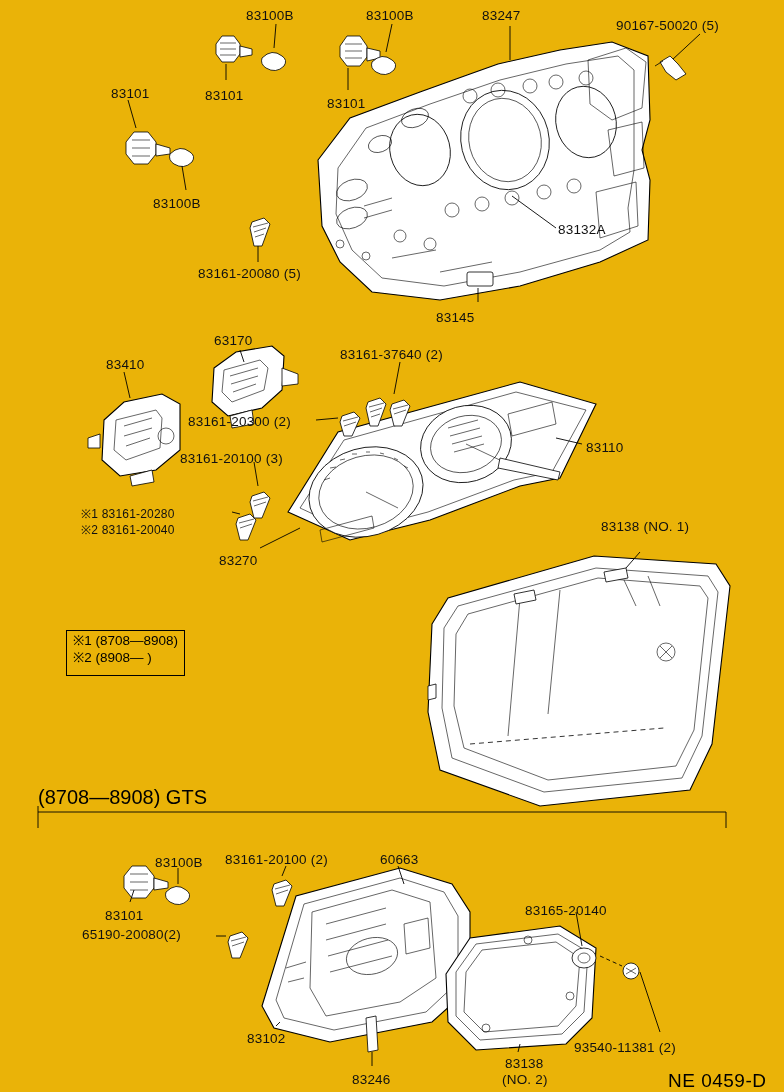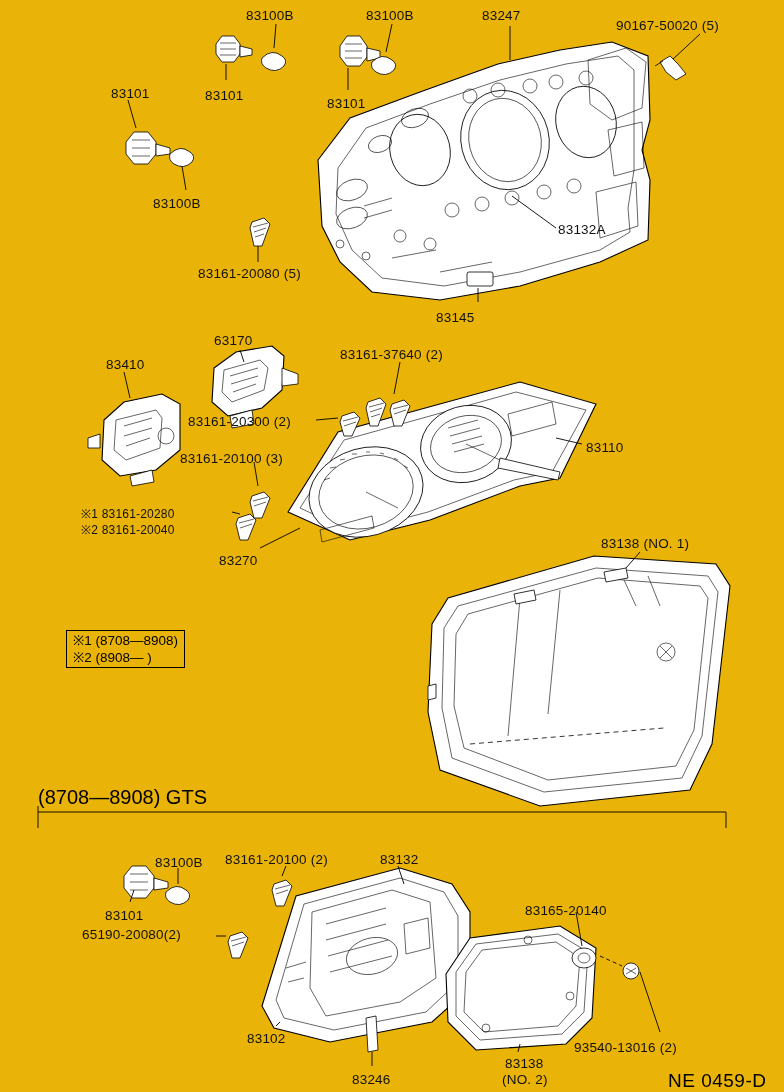--- a/index.html
+++ b/index.html
@@ -20,21 +20,21 @@
     position: absolute;
     font-size: 13.5px;
     letter-spacing: 0.2px;
     white-space: nowrap;
     color: #111;
   }
   .lbl.sm { font-size: 12px; }
   .note-box {
     position: absolute;
     border: 1px solid #000;
-    padding: 2px 6px 0 6px;
+    padding: 2px 6px 8px 6px;
     font-size: 13.5px;
     line-height: 1.25;
     white-space: nowrap;
   }
   .sect-label {
     position: absolute;
     font-size: 20px;
     white-space: nowrap;
   }
   .corner-code {
@@ -348,29 +348,29 @@
   <div class="lbl" style="left:198px; top:266px;">83161-20080 (5)</div>
   <div class="lbl" style="left:436px; top:310px;">83145</div>
   <div class="lbl" style="left:214px; top:333px;">63170</div>
   <div class="lbl" style="left:340px; top:347px;">83161-37640 (2)</div>
   <div class="lbl" style="left:106px; top:357px;">83410</div>
   <div class="lbl" style="left:188px; top:414px;">83161-20300 (2)</div>
   <div class="lbl" style="left:586px; top:440px;">83110</div>
   <div class="lbl" style="left:180px; top:451px;">83161-20100 (3)</div>
   <div class="lbl sm" style="left:81px; top:505px;">※1 83161-20280</div>
   <div class="lbl sm" style="left:81px; top:521px;">※2 83161-20040</div>
-  <div class="lbl" style="left:601px; top:536px;">83138 (NO. 1)</div>
+  <div class="lbl" style="left:601px; top:519px;">83138 (NO. 1)</div>
   <div class="lbl" style="left:219px; top:553px;">83270</div>
   <div class="lbl" style="left:155px; top:855px;">83100B</div>
   <div class="lbl" style="left:225px; top:852px;">83161-20100 (2)</div>
-  <div class="lbl" style="left:380px; top:852px;">83132</div>
+  <div class="lbl" style="left:380px; top:852px;">60663</div>
   <div class="lbl" style="left:525px; top:903px;">83165-20140</div>
   <div class="lbl" style="left:105px; top:908px;">83101</div>
   <div class="lbl" style="left:82px; top:927px;">65190-20080(2)</div>
-  <div class="lbl" style="left:574px; top:1040px;">93540-13016 (2)</div>
+  <div class="lbl" style="left:574px; top:1040px;">93540-11381 (2)</div>
   <div class="lbl" style="left:247px; top:1031px;">83102</div>
   <div class="lbl" style="left:352px; top:1072px;">83246</div>
   <div class="lbl" style="left:505px; top:1056px;">83138</div>
   <div class="lbl" style="left:502px; top:1072px;">(NO. 2)</div>
 
   <div class="note-box" style="left:66px; top:630px;">
     <div>※1 (8708—8908)</div>
     <div>※2 (8908—        )</div>
   </div>
 

